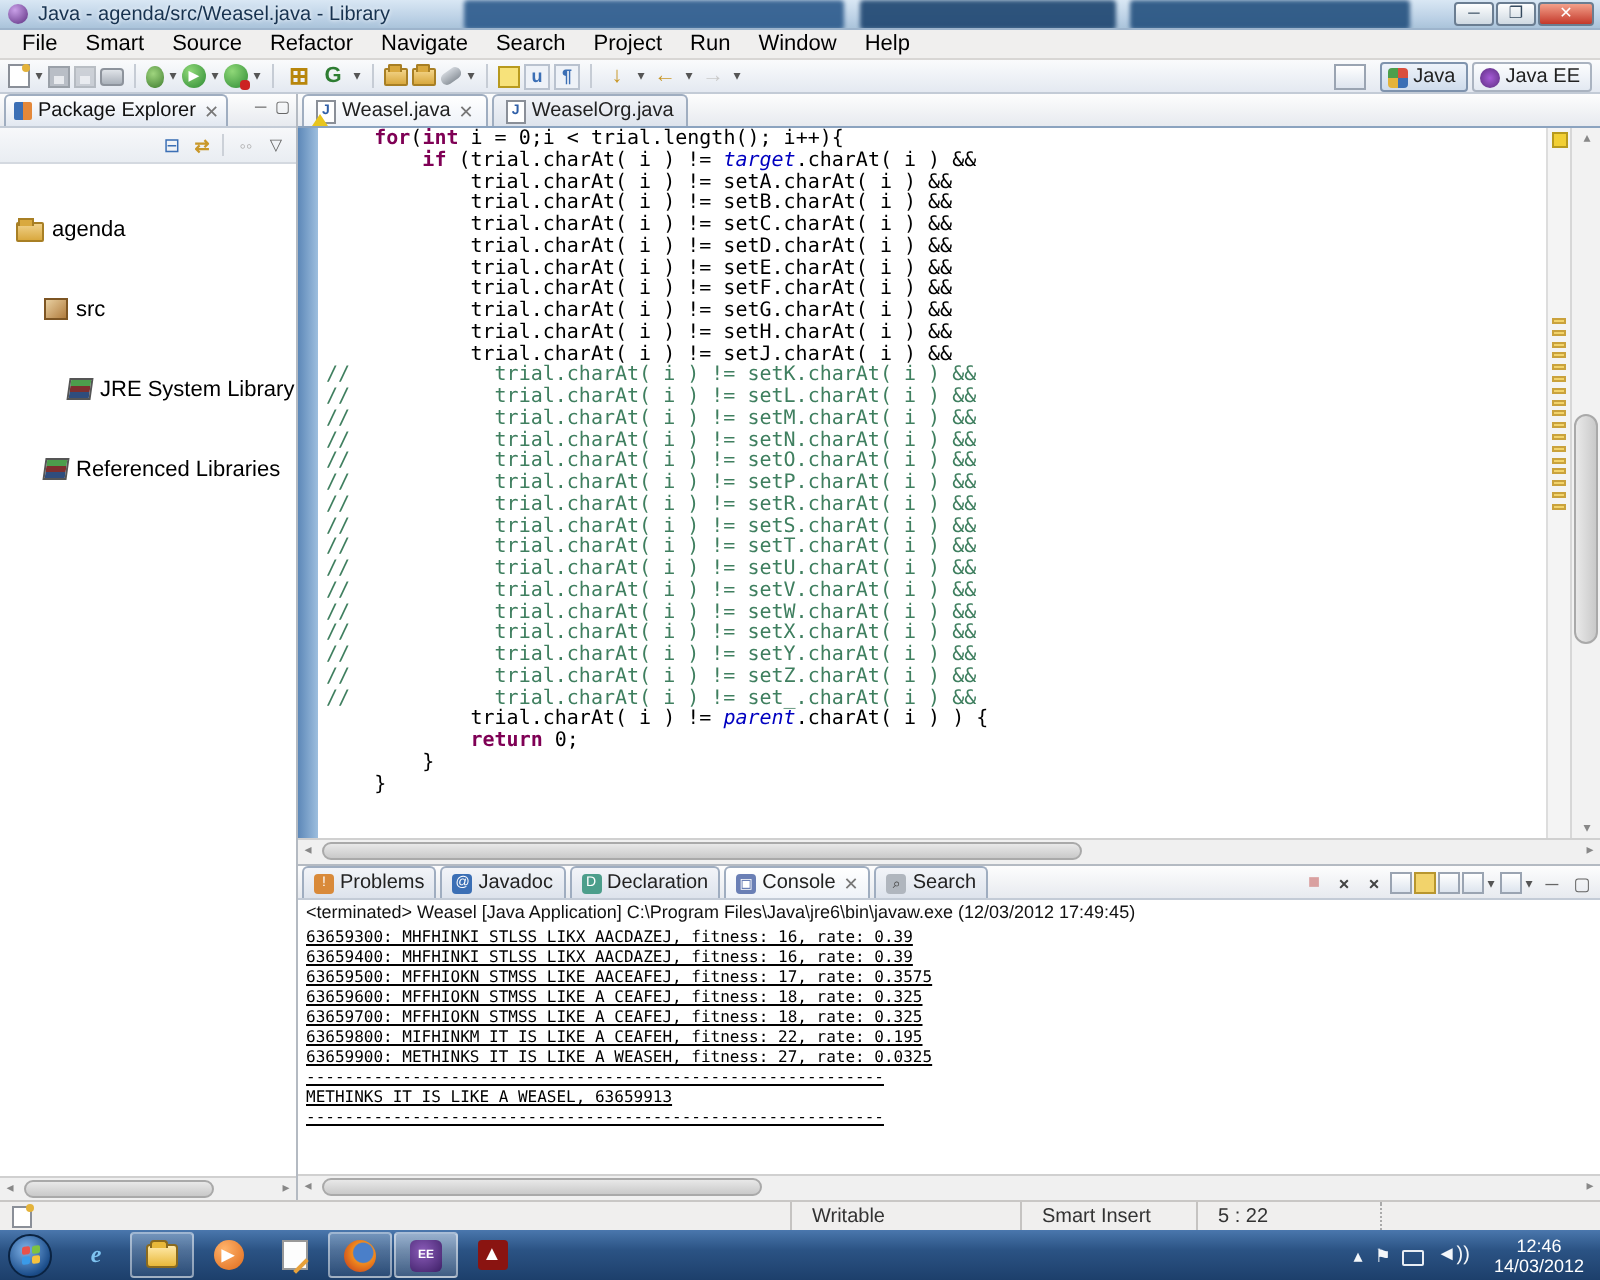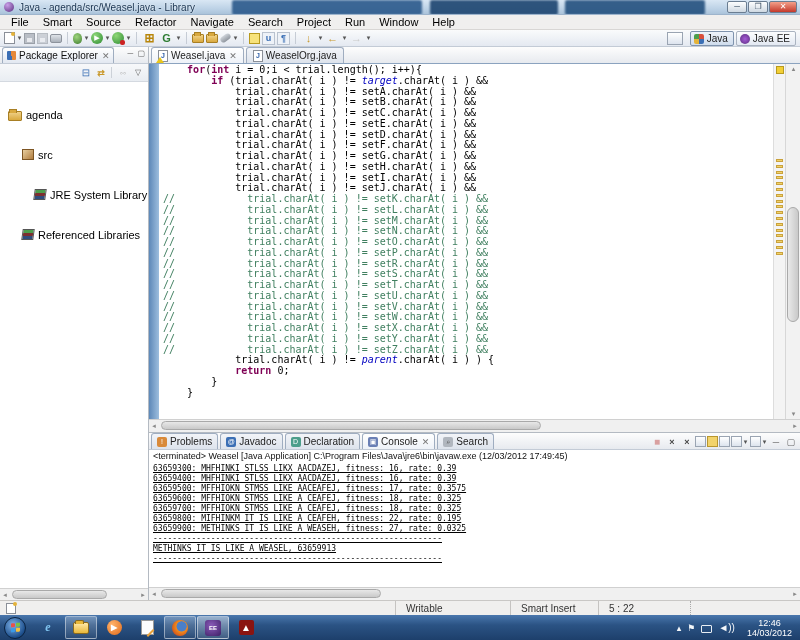--- a/index.html
+++ b/index.html
@@ -301,42 +301,42 @@
       </div>
 
     <div class="editor-wrap">
       <div class="left-ruler"></div>
       <div class="code-area">
           <div class="cl"><span class="sc-d">    </span><span class="sc-k">for</span><span class="sc-d">(</span><span class="sc-k">int</span><span class="sc-d"> i = 0;i &lt; trial.length(); i++){</span></div>
           <div class="cl"><span class="sc-d">        </span><span class="sc-k">if</span><span class="sc-d"> (trial.charAt( i ) != </span><span class="sc-f">target</span><span class="sc-d">.charAt( i ) &amp;&amp;</span></div>
           <div class="cl"><span class="sc-d">            trial.charAt( i ) != setA.charAt( i ) &amp;&amp;</span></div>
           <div class="cl"><span class="sc-d">            trial.charAt( i ) != setB.charAt( i ) &amp;&amp;</span></div>
           <div class="cl"><span class="sc-d">            trial.charAt( i ) != setC.charAt( i ) &amp;&amp;</span></div>
+          <div class="cl"><span class="sc-d">            trial.charAt( i ) != setD.charAt( i ) &amp;&amp;</span></div>
           <div class="cl"><span class="sc-d">            trial.charAt( i ) != setE.charAt( i ) &amp;&amp;</span></div>
-          <div class="cl"><span class="sc-d">            trial.charAt( i ) != setD.charAt( i ) &amp;&amp;</span></div>
           <div class="cl"><span class="sc-d">            trial.charAt( i ) != setF.charAt( i ) &amp;&amp;</span></div>
           <div class="cl"><span class="sc-d">            trial.charAt( i ) != setG.charAt( i ) &amp;&amp;</span></div>
           <div class="cl"><span class="sc-d">            trial.charAt( i ) != setH.charAt( i ) &amp;&amp;</span></div>
-          <div class="cl"><span class="sc-d">            trial.charAt( i ) != setI.charAt( i ) &amp;&amp;</span></div>
           <div class="cl"><span class="sc-d">            trial.charAt( i ) != setJ.charAt( i ) &amp;&amp;</span></div>
           <div class="cl"><span class="sc-c">//            trial.charAt( i ) != setK.charAt( i ) &amp;&amp;</span></div>
           <div class="cl"><span class="sc-c">//            trial.charAt( i ) != setL.charAt( i ) &amp;&amp;</span></div>
           <div class="cl"><span class="sc-c">//            trial.charAt( i ) != setM.charAt( i ) &amp;&amp;</span></div>
           <div class="cl"><span class="sc-c">//            trial.charAt( i ) != setN.charAt( i ) &amp;&amp;</span></div>
           <div class="cl"><span class="sc-c">//            trial.charAt( i ) != setO.charAt( i ) &amp;&amp;</span></div>
           <div class="cl"><span class="sc-c">//            trial.charAt( i ) != setP.charAt( i ) &amp;&amp;</span></div>
           <div class="cl"><span class="sc-c">//            trial.charAt( i ) != setR.charAt( i ) &amp;&amp;</span></div>
           <div class="cl"><span class="sc-c">//            trial.charAt( i ) != setS.charAt( i ) &amp;&amp;</span></div>
           <div class="cl"><span class="sc-c">//            trial.charAt( i ) != setT.charAt( i ) &amp;&amp;</span></div>
           <div class="cl"><span class="sc-c">//            trial.charAt( i ) != setU.charAt( i ) &amp;&amp;</span></div>
           <div class="cl"><span class="sc-c">//            trial.charAt( i ) != setV.charAt( i ) &amp;&amp;</span></div>
           <div class="cl"><span class="sc-c">//            trial.charAt( i ) != setW.charAt( i ) &amp;&amp;</span></div>
           <div class="cl"><span class="sc-c">//            trial.charAt( i ) != setX.charAt( i ) &amp;&amp;</span></div>
           <div class="cl"><span class="sc-c">//            trial.charAt( i ) != setY.charAt( i ) &amp;&amp;</span></div>
           <div class="cl"><span class="sc-c">//            trial.charAt( i ) != setZ.charAt( i ) &amp;&amp;</span></div>
+          <div class="cl"><span class="sc-c">//            trial.charAt( i ) != set_.charAt( i ) &amp;&amp;</span></div>
           <div class="cl"><span class="sc-d">            trial.charAt( i ) != </span><span class="sc-f">parent</span><span class="sc-d">.charAt( i ) ) {</span></div>
           <div class="cl"><span class="sc-d">            </span><span class="sc-k">return</span><span class="sc-d"> 0;</span></div>
           <div class="cl"><span class="sc-d">        }</span></div>
           <div class="cl"><span class="sc-d">    }</span></div>
         </div>
       <div class="overview-ruler">
         <span class="ov-warn-global"></span>
       <span class="ov-tick" style="top: 95px;"></span>
           <span class="ov-tick" style="top: 100.8px;"></span>
           <span class="ov-tick" style="top: 106.6px;"></span>

